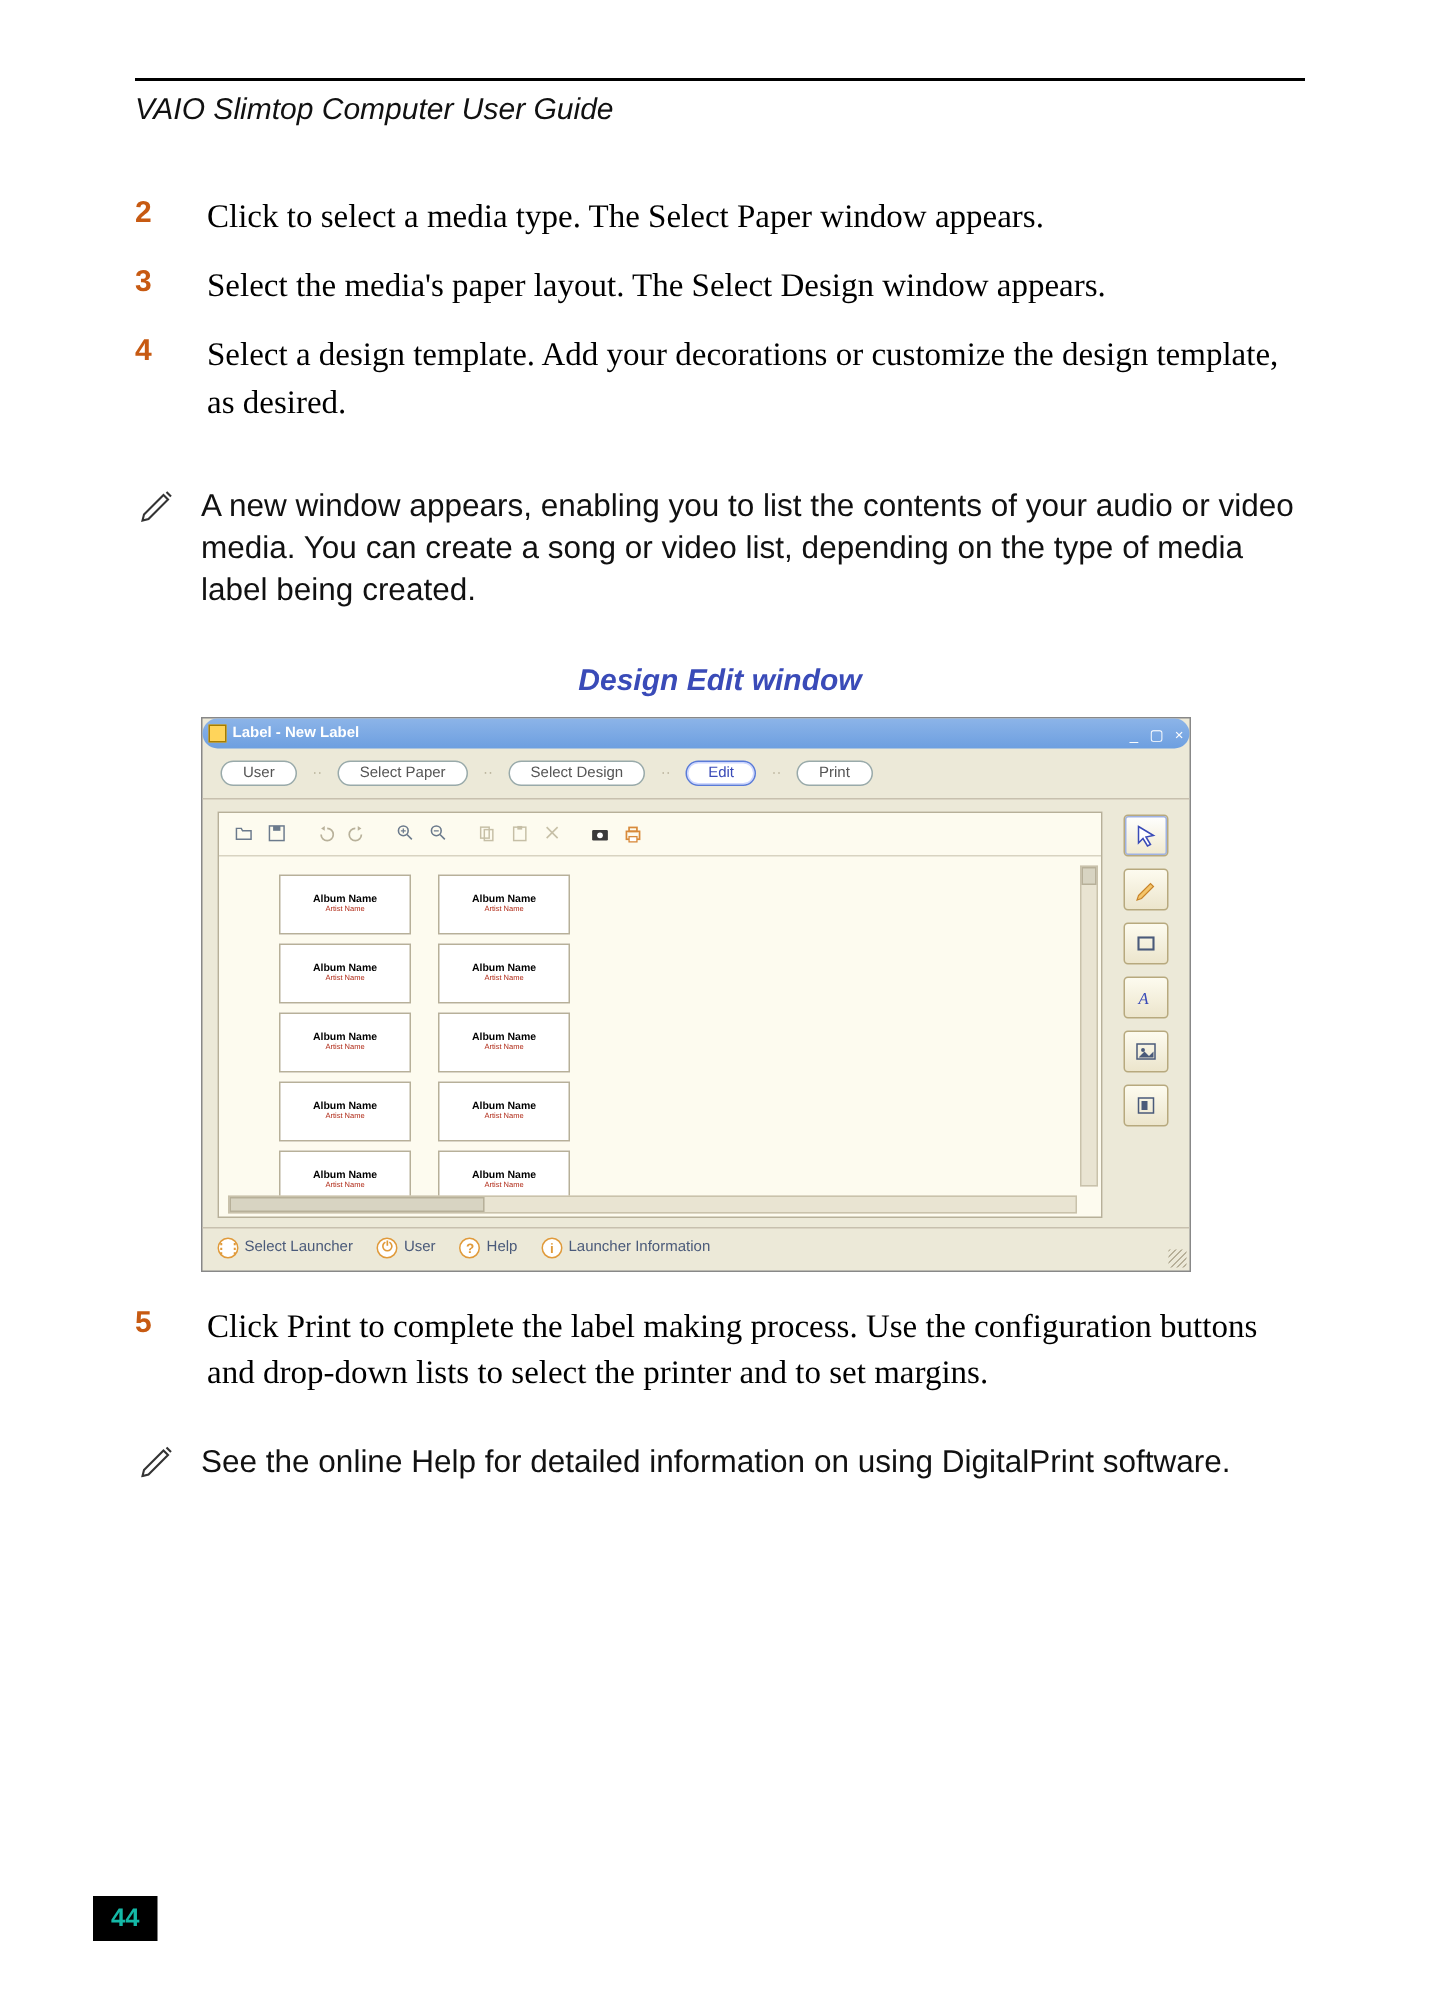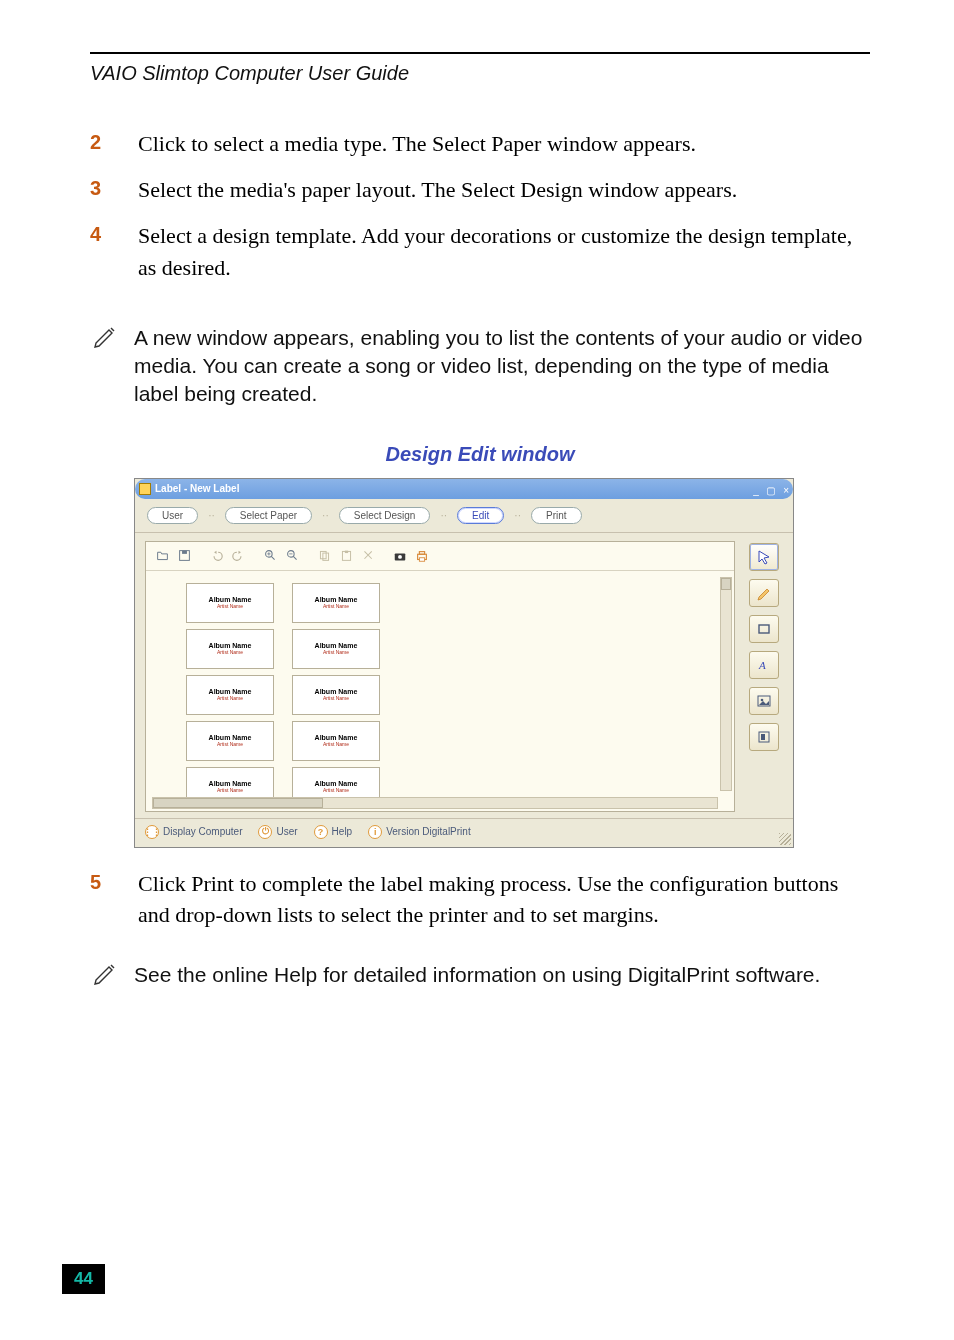--- a/index.html
+++ b/index.html
@@ -273,33 +273,33 @@
                   <rect x="3" y="3" width="10" height="10" fill="none" stroke="#4a5a7a" stroke-width="1"></rect>
                   <rect x="5" y="5" width="4" height="6" fill="#4a5a7a"></rect>
                 </svg>
               </div>
           </div>
         </div>
 
         <div class="win-footer">
           <span class="fitem">
               <span class="ficon">⋮⋮</span>
-              <span>Display Computer</span>
+              <span>Select Launcher</span>
             </span>
           <span class="fitem">
               <span class="ficon">⏻</span>
               <span>User</span>
             </span>
           <span class="fitem">
               <span class="ficon">?</span>
               <span>Help</span>
             </span>
           <span class="fitem">
               <span class="ficon">i</span>
-              <span>Version DigitalPrint</span>
+              <span>Launcher Information</span>
             </span>
         </div>
         <div class="resize-grip"></div>
       </div>
     </div>
 
     <div class="step step5-wrap">
       <div class="num">5</div>
       <div class="txt">Click Print to complete the label making process. Use the configuration buttons and drop-down lists to select the printer and to set margins.</div>
     </div>

